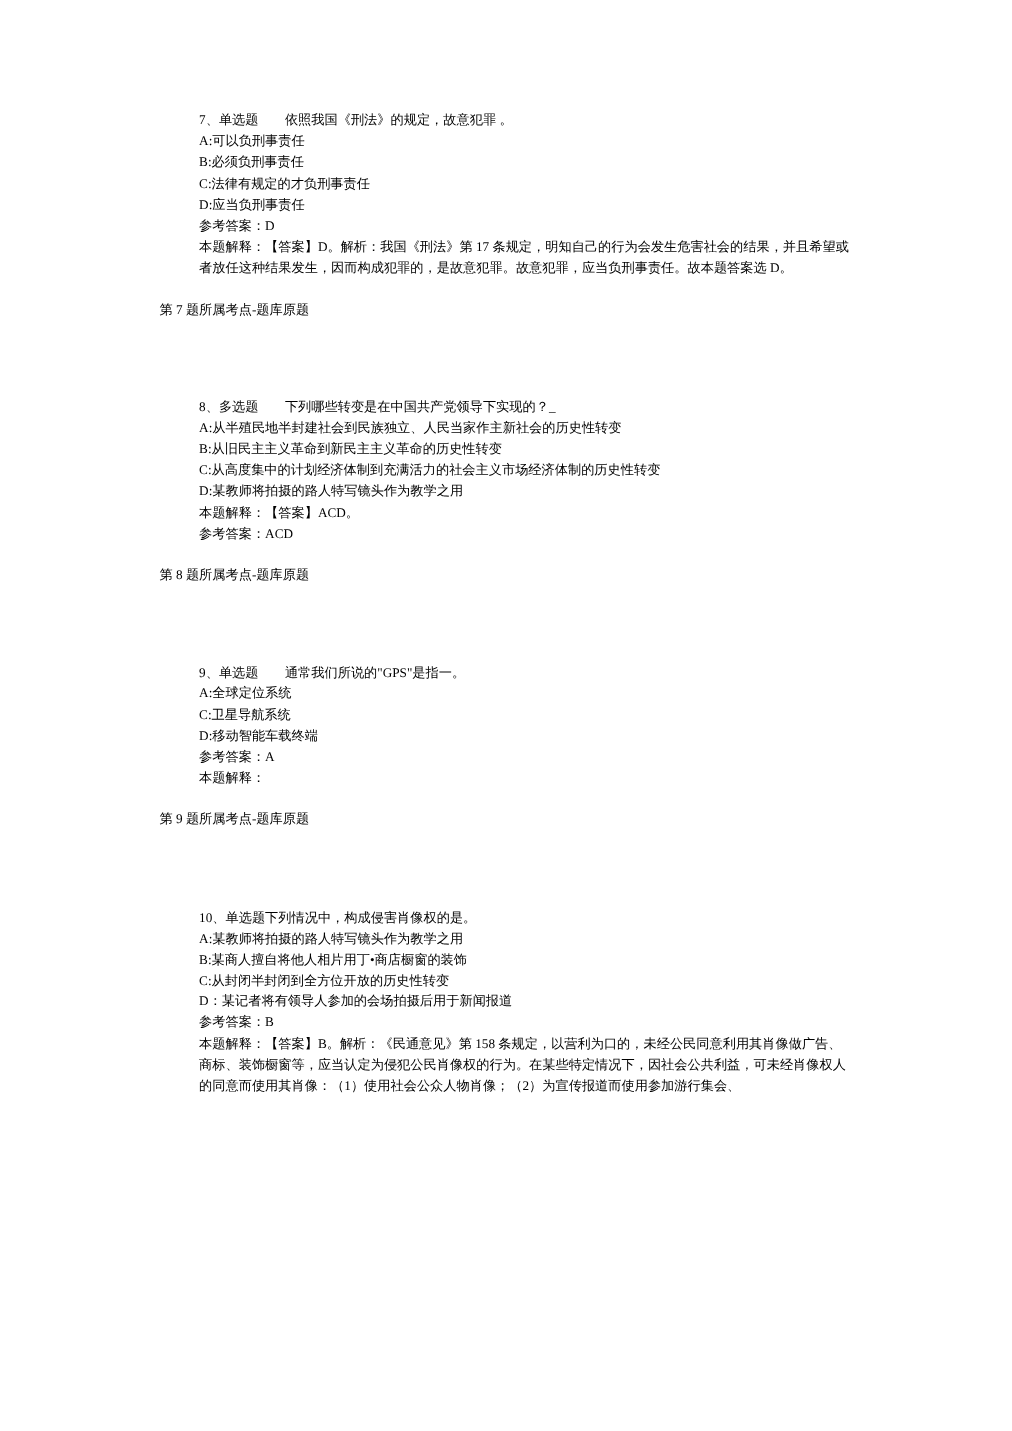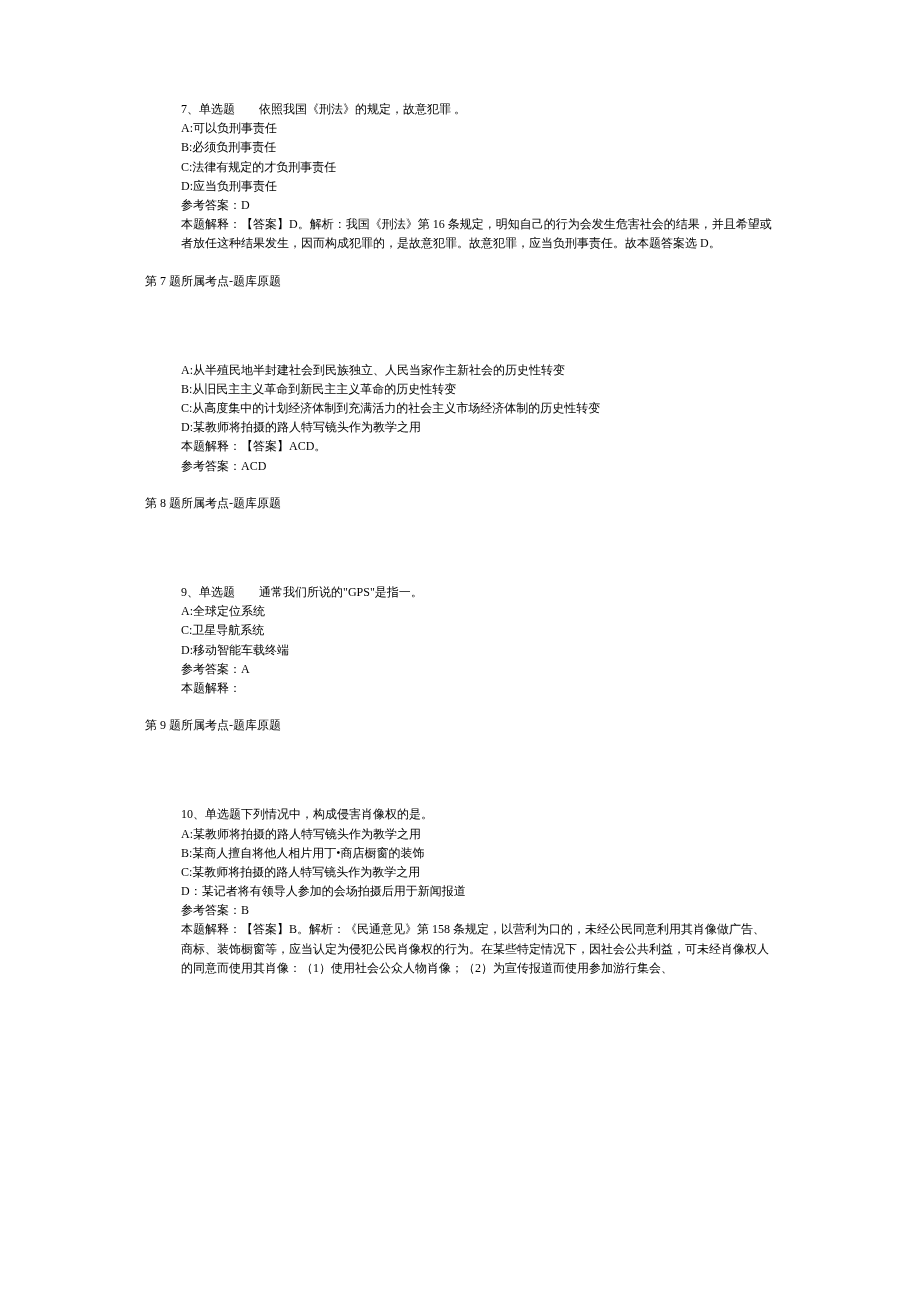--- a/index.html
+++ b/index.html
@@ -31,25 +31,26 @@
 </head>
 <body>
 
 <div class="question-block">
   <div class="question-line">7、单选题　　依照我国《刑法》的规定，故意犯罪 。</div>
   <div class="question-line">A:可以负刑事责任</div>
   <div class="question-line">B:必须负刑事责任</div>
   <div class="question-line">C:法律有规定的才负刑事责任</div>
   <div class="question-line">D:应当负刑事责任</div>
   <div class="question-line">参考答案：D</div>
-  <div class="question-line">本题解释：【答案】D。解析：我国《刑法》第 16 条规定，明知自己的行为会发生危害社会的结果，并且希望或者放任这种结果发生，因而构成犯罪的，是故意犯罪。故意犯罪，应当负刑事责任。故本题答案选 D。</div>
+  <div class="question-line">本题解释：【答案】D。解析：我国《刑法》第 17 条规定，明知自己的行为会发生危害社会的结果，并且希望或者放任这种结果发生，因而构成犯罪的，是故意犯罪。故意犯罪，应当负刑事责任。故本题答案选 D。</div>
 </div>
 <div class="topic-ref">第 7 题所属考点-题库原题</div>
 
 <div class="question-block">
+  <div class="question-line">8、多选题　　下列哪些转变是在中国共产党领导下实现的？_</div>
   <div class="question-line">A:从半殖民地半封建社会到民族独立、人民当家作主新社会的历史性转变</div>
   <div class="question-line">B:从旧民主主义革命到新民主主义革命的历史性转变</div>
   <div class="question-line">C:从高度集中的计划经济体制到充满活力的社会主义市场经济体制的历史性转变</div>
   <div class="question-line">D:某教师将拍摄的路人特写镜头作为教学之用</div>
   <div class="question-line">本题解释：【答案】ACD。</div>
   <div class="question-line">参考答案：ACD</div>
 </div>
 <div class="topic-ref">第 8 题所属考点-题库原题</div>
 
 <div class="question-block">
@@ -59,17 +60,17 @@
   <div class="question-line">D:移动智能车载终端</div>
   <div class="question-line">参考答案：A</div>
   <div class="question-line">本题解释：</div>
 </div>
 <div class="topic-ref">第 9 题所属考点-题库原题</div>
 
 <div class="question-block">
   <div class="question-line">10、单选题下列情况中，构成侵害肖像权的是。</div>
   <div class="question-line">A:某教师将拍摄的路人特写镜头作为教学之用</div>
   <div class="question-line">B:某商人擅自将他人相片用丁•商店橱窗的装饰</div>
-  <div class="question-line">C:某教师将拍摄的路人特写镜头作为教学之用</div>
+  <div class="question-line">C:从封闭半封闭到全方位开放的历史性转变</div>
   <div class="question-line">D：某记者将有领导人参加的会场拍摄后用于新闻报道</div>
   <div class="question-line">参考答案：B</div>
   <div class="question-line">本题解释：【答案】B。解析：《民通意见》第 158 条规定，以营利为口的，未经公民同意利用其肖像做广告、商标、装饰橱窗等，应当认定为侵犯公民肖像权的行为。在某些特定情况下，因社会公共利益，可未经肖像权人的同意而使用其肖像：（1）使用社会公众人物肖像；（2）为宣传报道而使用参加游行集会、</div>
 </div>
 
 </body></html>

